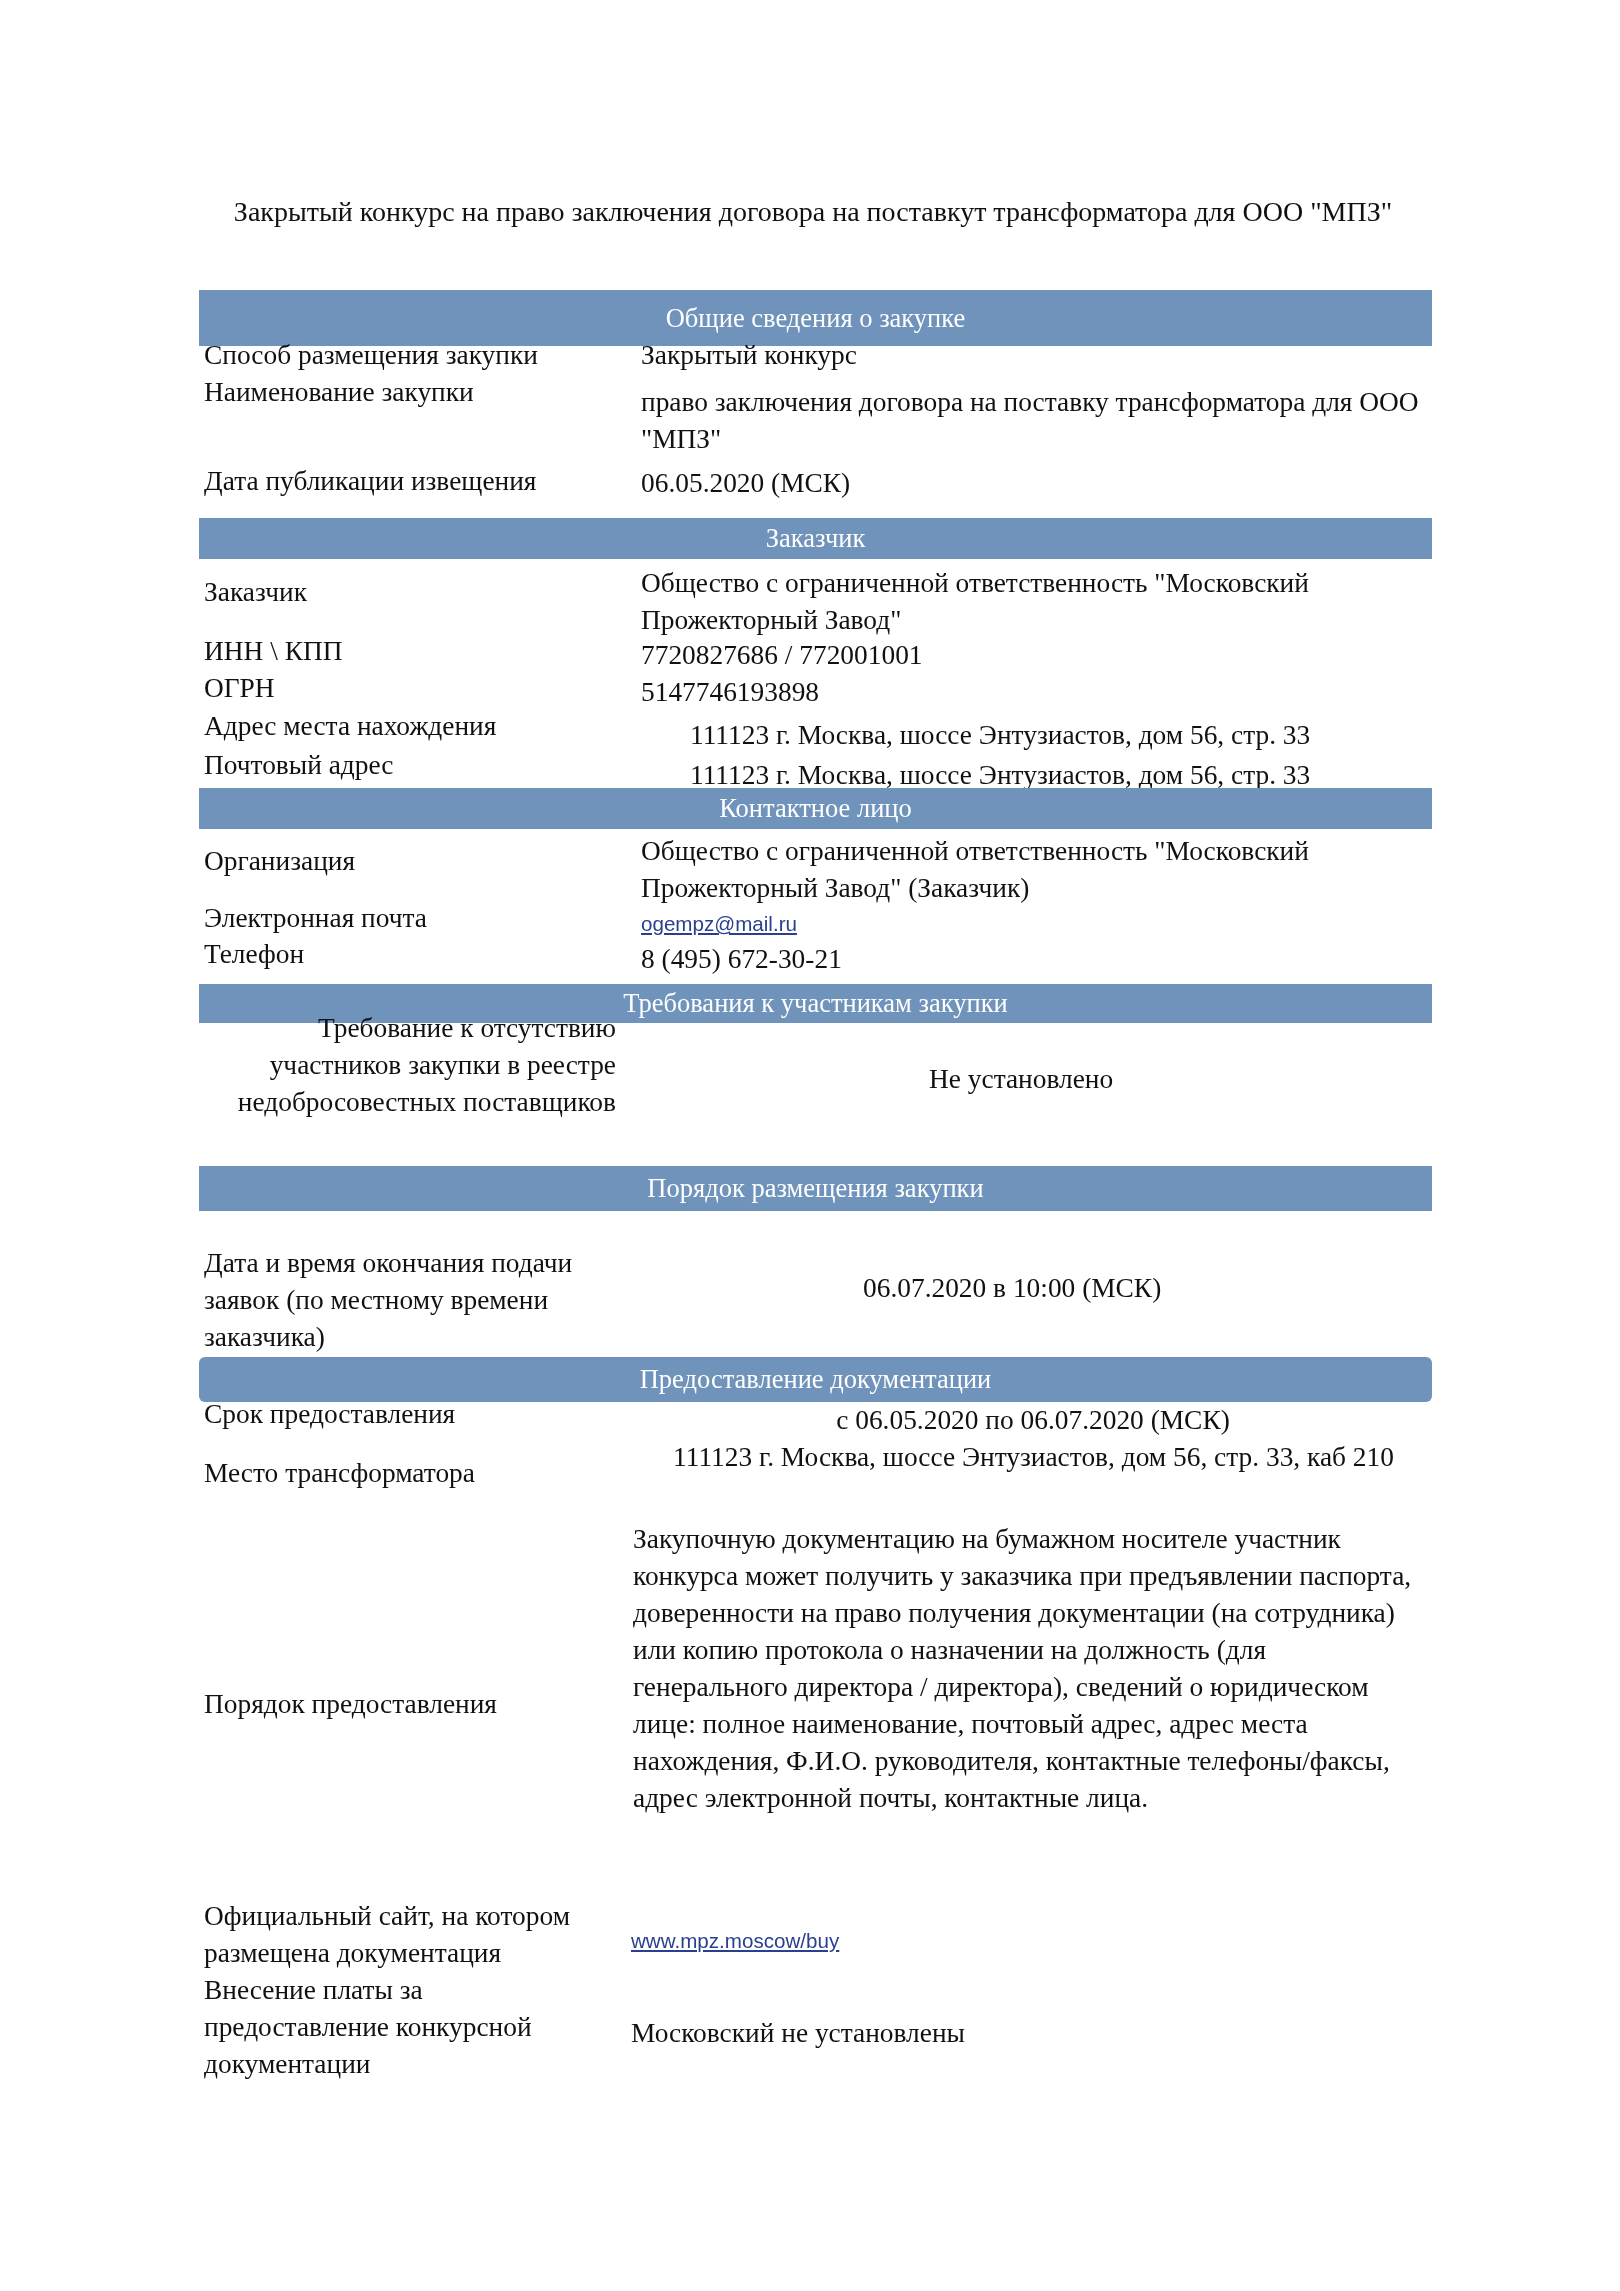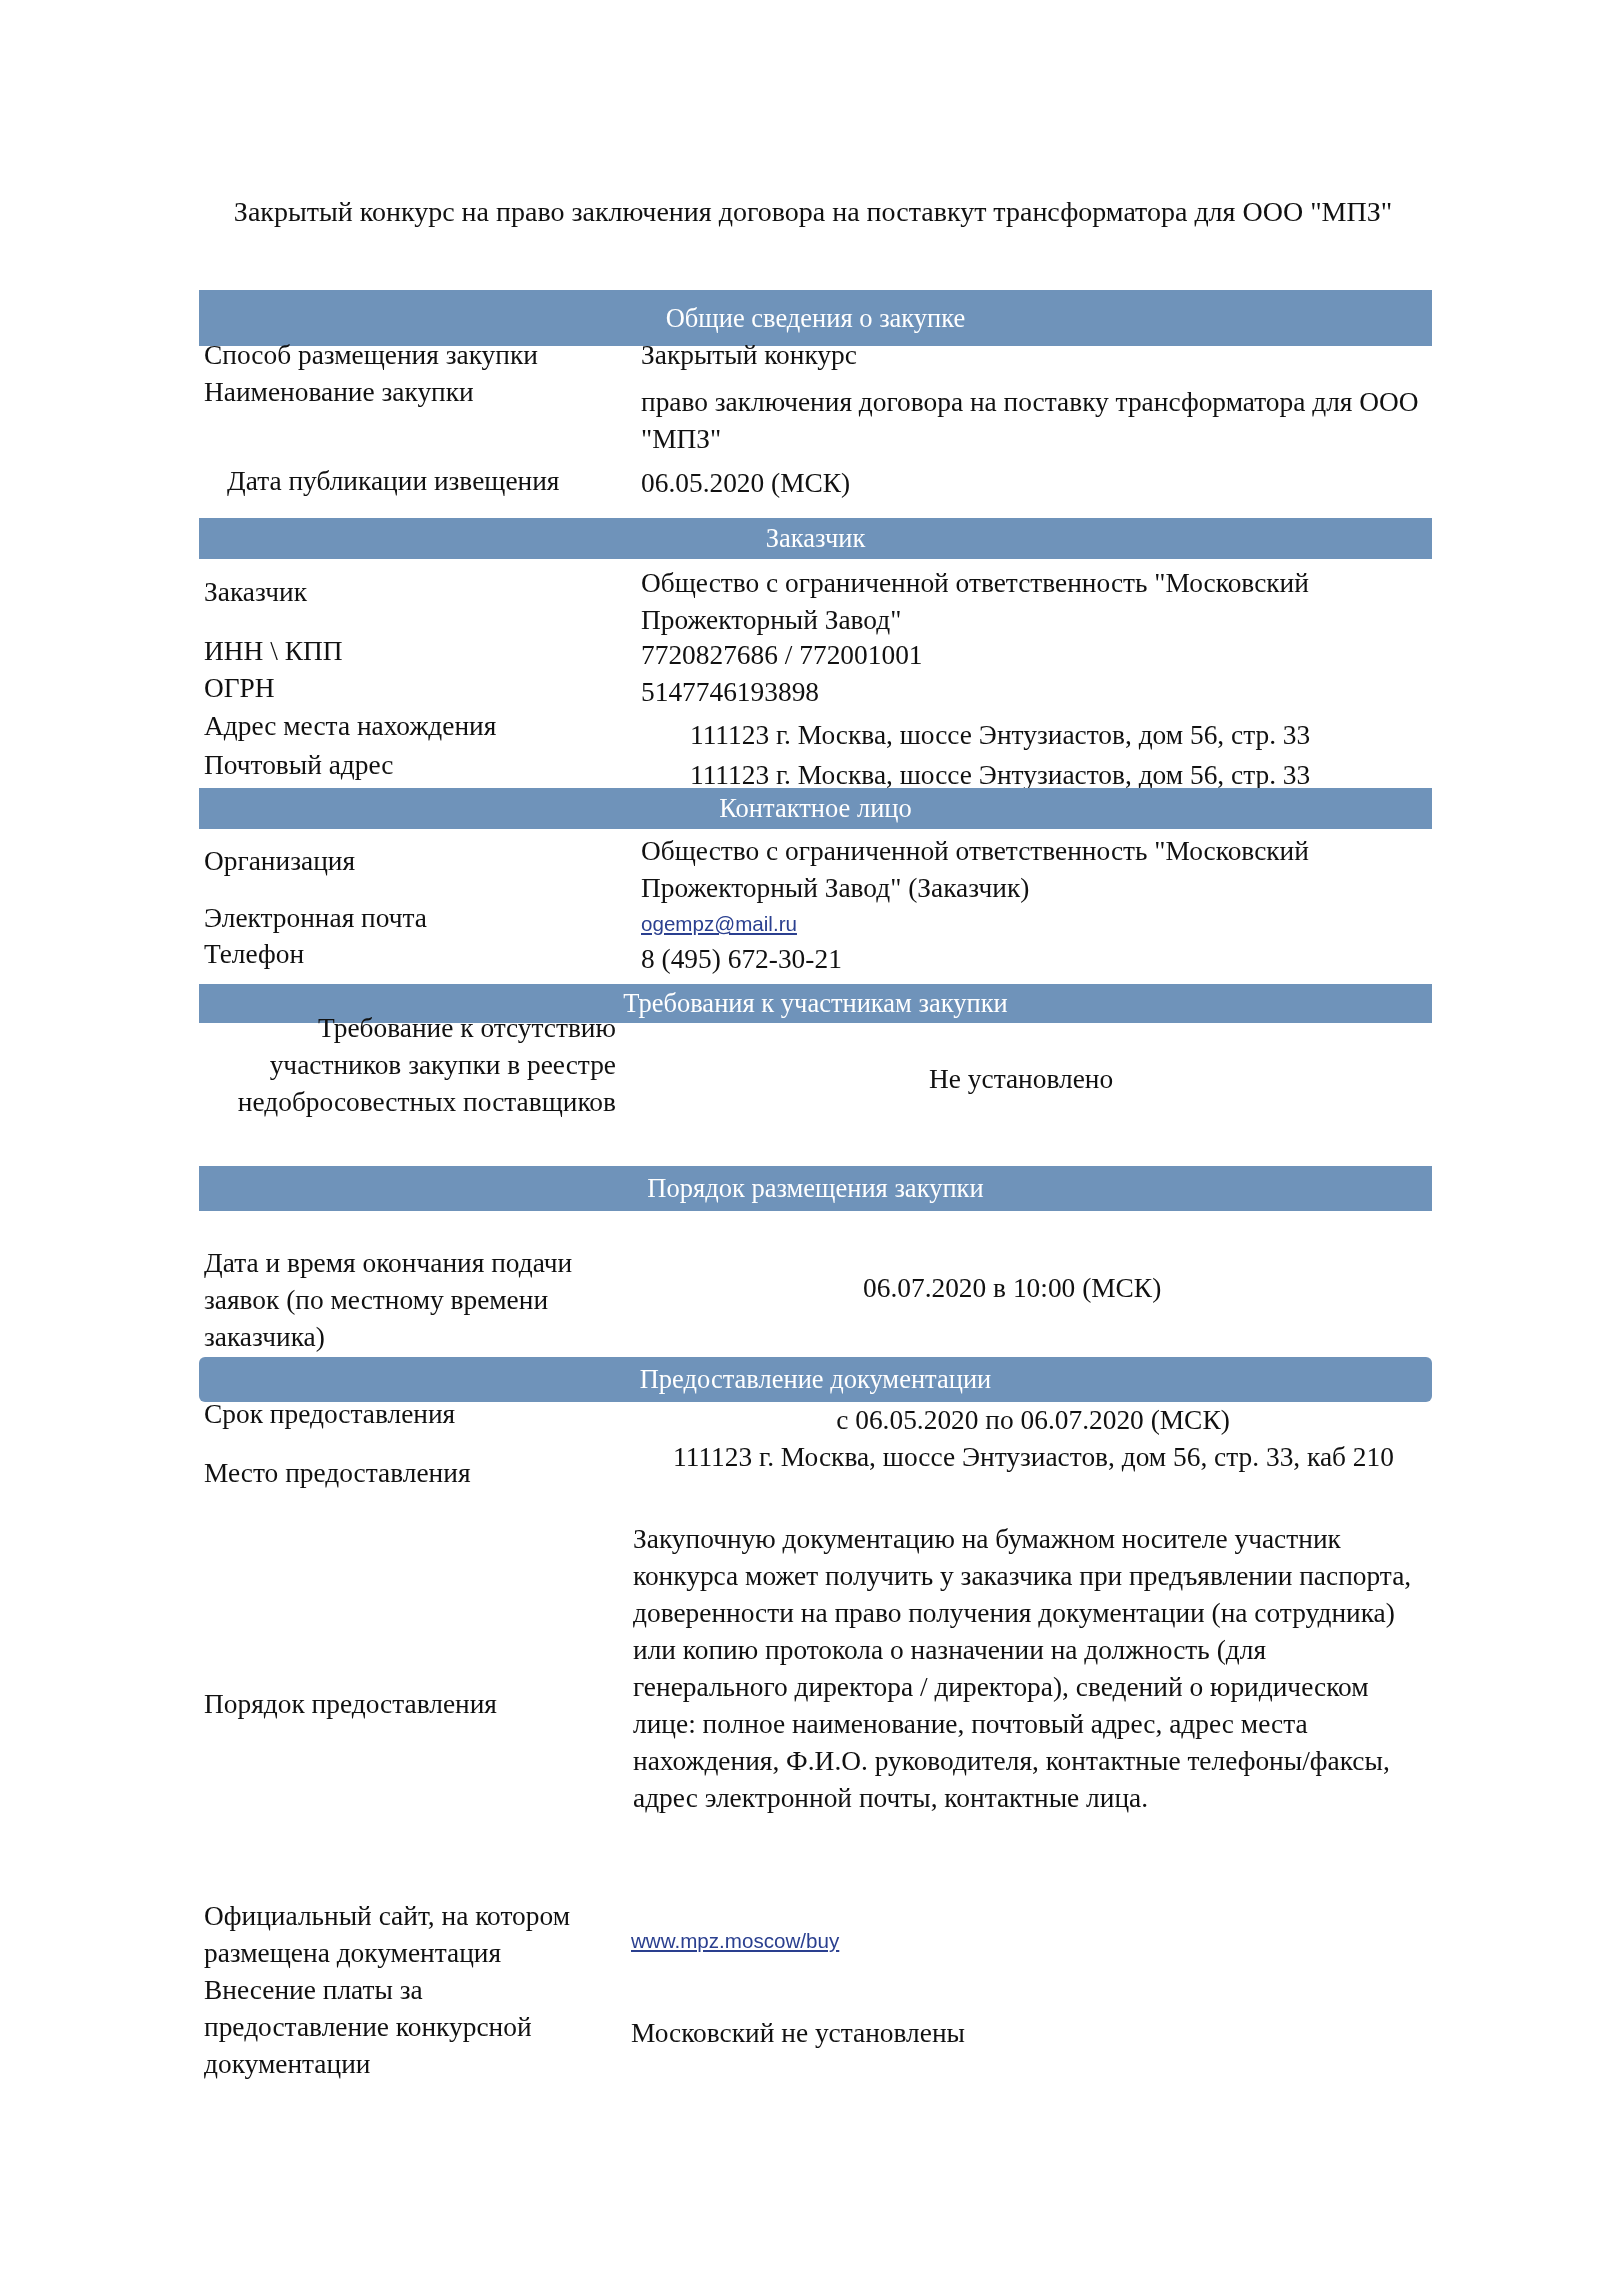--- a/index.html
+++ b/index.html
@@ -18,21 +18,21 @@
 </head>
 <body>
 
 <div class="title">Закрытый конкурс на право заключения договора на поставкут трансформатора для ООО "МПЗ"</div>
 
 <div class="bar" style="top:290px;height:56px;">Общие сведения о закупке</div>
 <div class="lbl" style="top:337px;">Способ размещения закупки</div>
 <div class="val" style="top:337px;">Закрытый конкурс</div>
 <div class="lbl" style="top:374px;">Наименование закупки</div>
 <div class="val" style="top:384px;width:794px;">право заключения договора на поставку трансформатора для ООО "МПЗ"</div>
-<div class="lbl" style="top:463px;margin-left:23px;">Дата публикации извещения</div>
+<div class="lbl" style="top:463px;">Дата публикации извещения</div>
 <div class="val" style="top:465px;">06.05.2020 (МСК)</div>
 
 <div class="bar" style="top:518px;height:41px;">Заказчик</div>
 <div class="lbl" style="top:574px;">Заказчик</div>
 <div class="val" style="top:565px;width:765px;">Общество с ограниченной ответственность "Московский Прожекторный Завод"</div>
 <div class="lbl" style="top:633px;">ИНН \ КПП</div>
 <div class="val" style="top:637px;">7720827686 / 772001001</div>
 <div class="lbl" style="top:670px;">ОГРН</div>
 <div class="val" style="top:674px;">5147746193898</div>
 <div class="lbl" style="top:708px;">Адрес места нахождения</div>
@@ -52,21 +52,21 @@
 <div class="lbl" style="top:1010px;width:412px;text-align:right;">Требование к отсутствию участников закупки в реестре недобросовестных поставщиков</div>
 <div class="val" style="top:1061px;left:929px;width:392px;">Не установлено</div>
 
 <div class="bar" style="top:1166px;height:45px;">Порядок размещения закупки</div>
 <div class="lbl" style="top:1245px;width:431px;">Дата и время окончания подачи заявок (по местному времени заказчика)</div>
 <div class="val" style="top:1270px;left:863px;width:412px;">06.07.2020 в 10:00 (МСК)</div>
 
 <div class="bar" style="top:1357px;height:45px;border-radius:6px;">Предоставление документации</div>
 <div class="lbl" style="top:1396px;">Срок предоставления</div>
 <div class="val center" style="top:1402px;left:641px;width:784px;">с 06.05.2020 по 06.07.2020 (МСК)</div>
-<div class="lbl" style="top:1455px;">Место предоставления</div>
+<div class="lbl" style="top:1455px;">Место трансформатора</div>
 <div class="val center" style="top:1439px;left:651px;width:765px;">111123 г. Москва, шоссе Энтузиастов, дом 56, стр. 33, каб 210</div>
 <div class="lbl" style="top:1686px;">Порядок предоставления</div>
 <div class="val" style="top:1521px;left:633px;width:784px;line-height:37px;">Закупочную документацию на бумажном носителе участник конкурса может получить у заказчика при предъявлении паспорта, доверенности на право получения документации (на сотрудника) или копию протокола о назначении на должность (для генерального директора / директора), сведений о юридическом лице: полное наименование, почтовый адрес, адрес места нахождения, Ф.И.О. руководителя, контактные телефоны/факсы, адрес электронной почты, контактные лица.</div>
 <div class="lbl" style="top:1898px;width:431px;">Официальный сайт, на котором размещена документация</div>
 <div class="val" style="top:1921px;left:631px;"><span class="link">www.mpz.moscow/buy</span></div>
 <div class="lbl" style="top:1972px;width:392px;">Внесение платы за предоставление конкурсной документации</div>
 <div class="val" style="top:2015px;left:631px;">Московский не установлены</div>
 
 
 </body></html>

